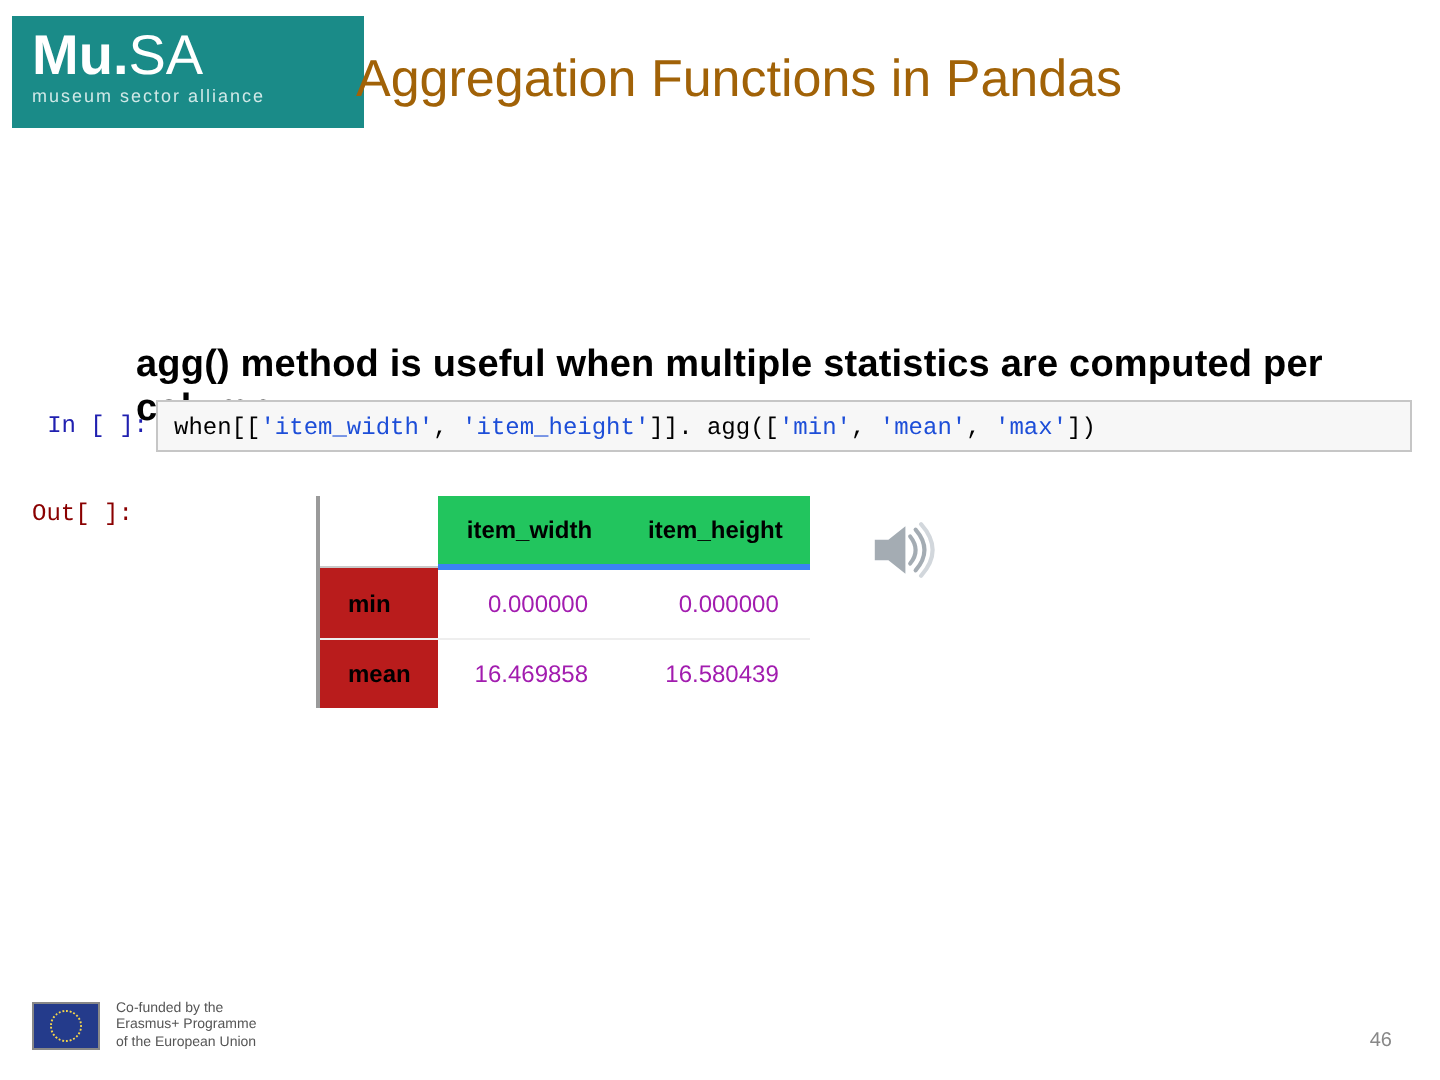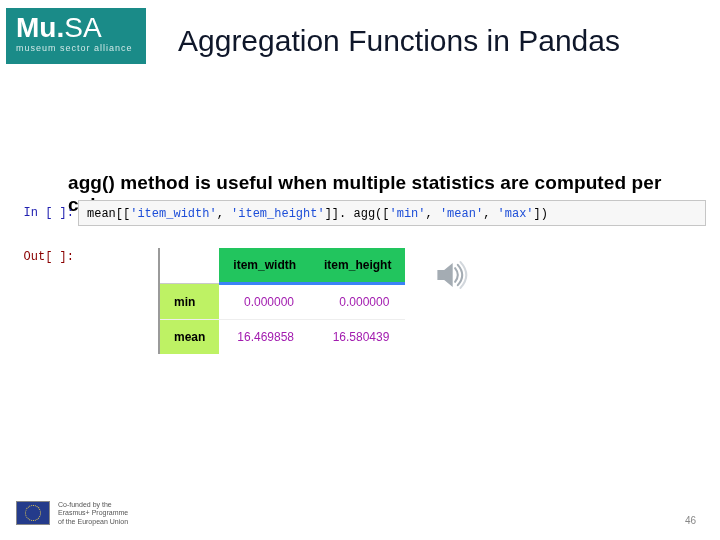--- a/index.html
+++ b/index.html
@@ -10,21 +10,21 @@
     background: #fff;
     font-family: Arial, Helvetica, sans-serif;
     position: relative;
     overflow: hidden;
   }
   
   .logo {
     position: absolute;
     left: 6px;
     top: 8px;
-    width: 140px;
+    width: 176px;
     height: 56px;
     background: #1a8b88;
     color: #fff;
     padding: 6px 10px 4px 10px;
     line-height: 1;
   }
   .logo-main {
     font-size: 28px;
     font-weight: 700;
     letter-spacing: 0;
@@ -35,22 +35,22 @@
     font-size: 9px;
     letter-spacing: 1px;
     margin-top: 2px;
     color: #d0e8e7;
   }
   
   .title {
     position: absolute;
     left: 178px;
     top: 24px;
-    font-size: 30px;
-    color: #0f172a;
+    font-size: 26px;
+    color: #a16207;
     font-family: "Segoe UI Light", "Segoe UI", Arial, sans-serif;
     font-weight: 400;
   }
   
   .desc {
     position: absolute;
     left: 68px;
     top: 172px;
     font-size: 19px;
     font-weight: 700;
@@ -92,21 +92,20 @@
     left: 16px;
     top: 248px;
     width: 690px;
     display: flex;
     font-family: Menlo, Consolas, "Courier New", monospace;
     font-size: 12px;
   }
   .prompt-out {
     width: 62px;
     color: #8a0000;
-    text-align: right;
     padding: 2px 4px 0 0;
   }
   .out-table-wrap {
     margin-left: 80px;
   }
   .out-table {
     border-collapse: collapse;
     font-family: Arial, Helvetica, sans-serif;
     font-size: 12px;
     border-left: 2px solid #9a9a9a;
@@ -120,21 +119,21 @@
   }
   .out-table th.corner {
     border-bottom: 1px solid #c9c9c9;
     background: #fff;
   }
   .out-table tbody th {
     text-align: left;
     font-weight: 700;
     padding: 10px 14px;
     border-bottom: none;
-    background: #bef264;
+    background: #b91c1c;
   }
   .out-table td {
     text-align: right;
     padding: 10px 16px;
     color: #a21caf;
   }
   .out-table tbody tr { border-top: 1px solid #eee; }
   
   .speaker {
     position: absolute;
@@ -195,21 +194,21 @@
 </div>
 
 <div class="title">Aggregation Functions in Pandas</div>
 
 <div class="desc">agg() method is useful when multiple statistics are computed per column:</div>
 
 <div class="code-row">
   <div class="prompt-in">
     <span class="in-word">In [ ]:</span>
   </div>
-  <div class="code-box"><span>mean[[</span><span class="str">'item_width'</span><span>, </span><span class="str">'item_height'</span><span>]]. agg([</span><span class="str">'min'</span><span>, </span><span class="str">'mean'</span><span>, </span><span class="str">'max'</span><span>])</span></div>
+  <div class="code-box"><span>when[[</span><span class="str">'item_width'</span><span>, </span><span class="str">'item_height'</span><span>]]. agg([</span><span class="str">'min'</span><span>, </span><span class="str">'mean'</span><span>, </span><span class="str">'max'</span><span>])</span></div>
 </div>
 
 <div class="out-row">
   <div class="prompt-out">Out[ ]:</div>
   <div class="out-table-wrap">
     <table class="out-table">
       <thead>
         <tr>
           <th class="corner"></th>
           <th>item_width</th>

